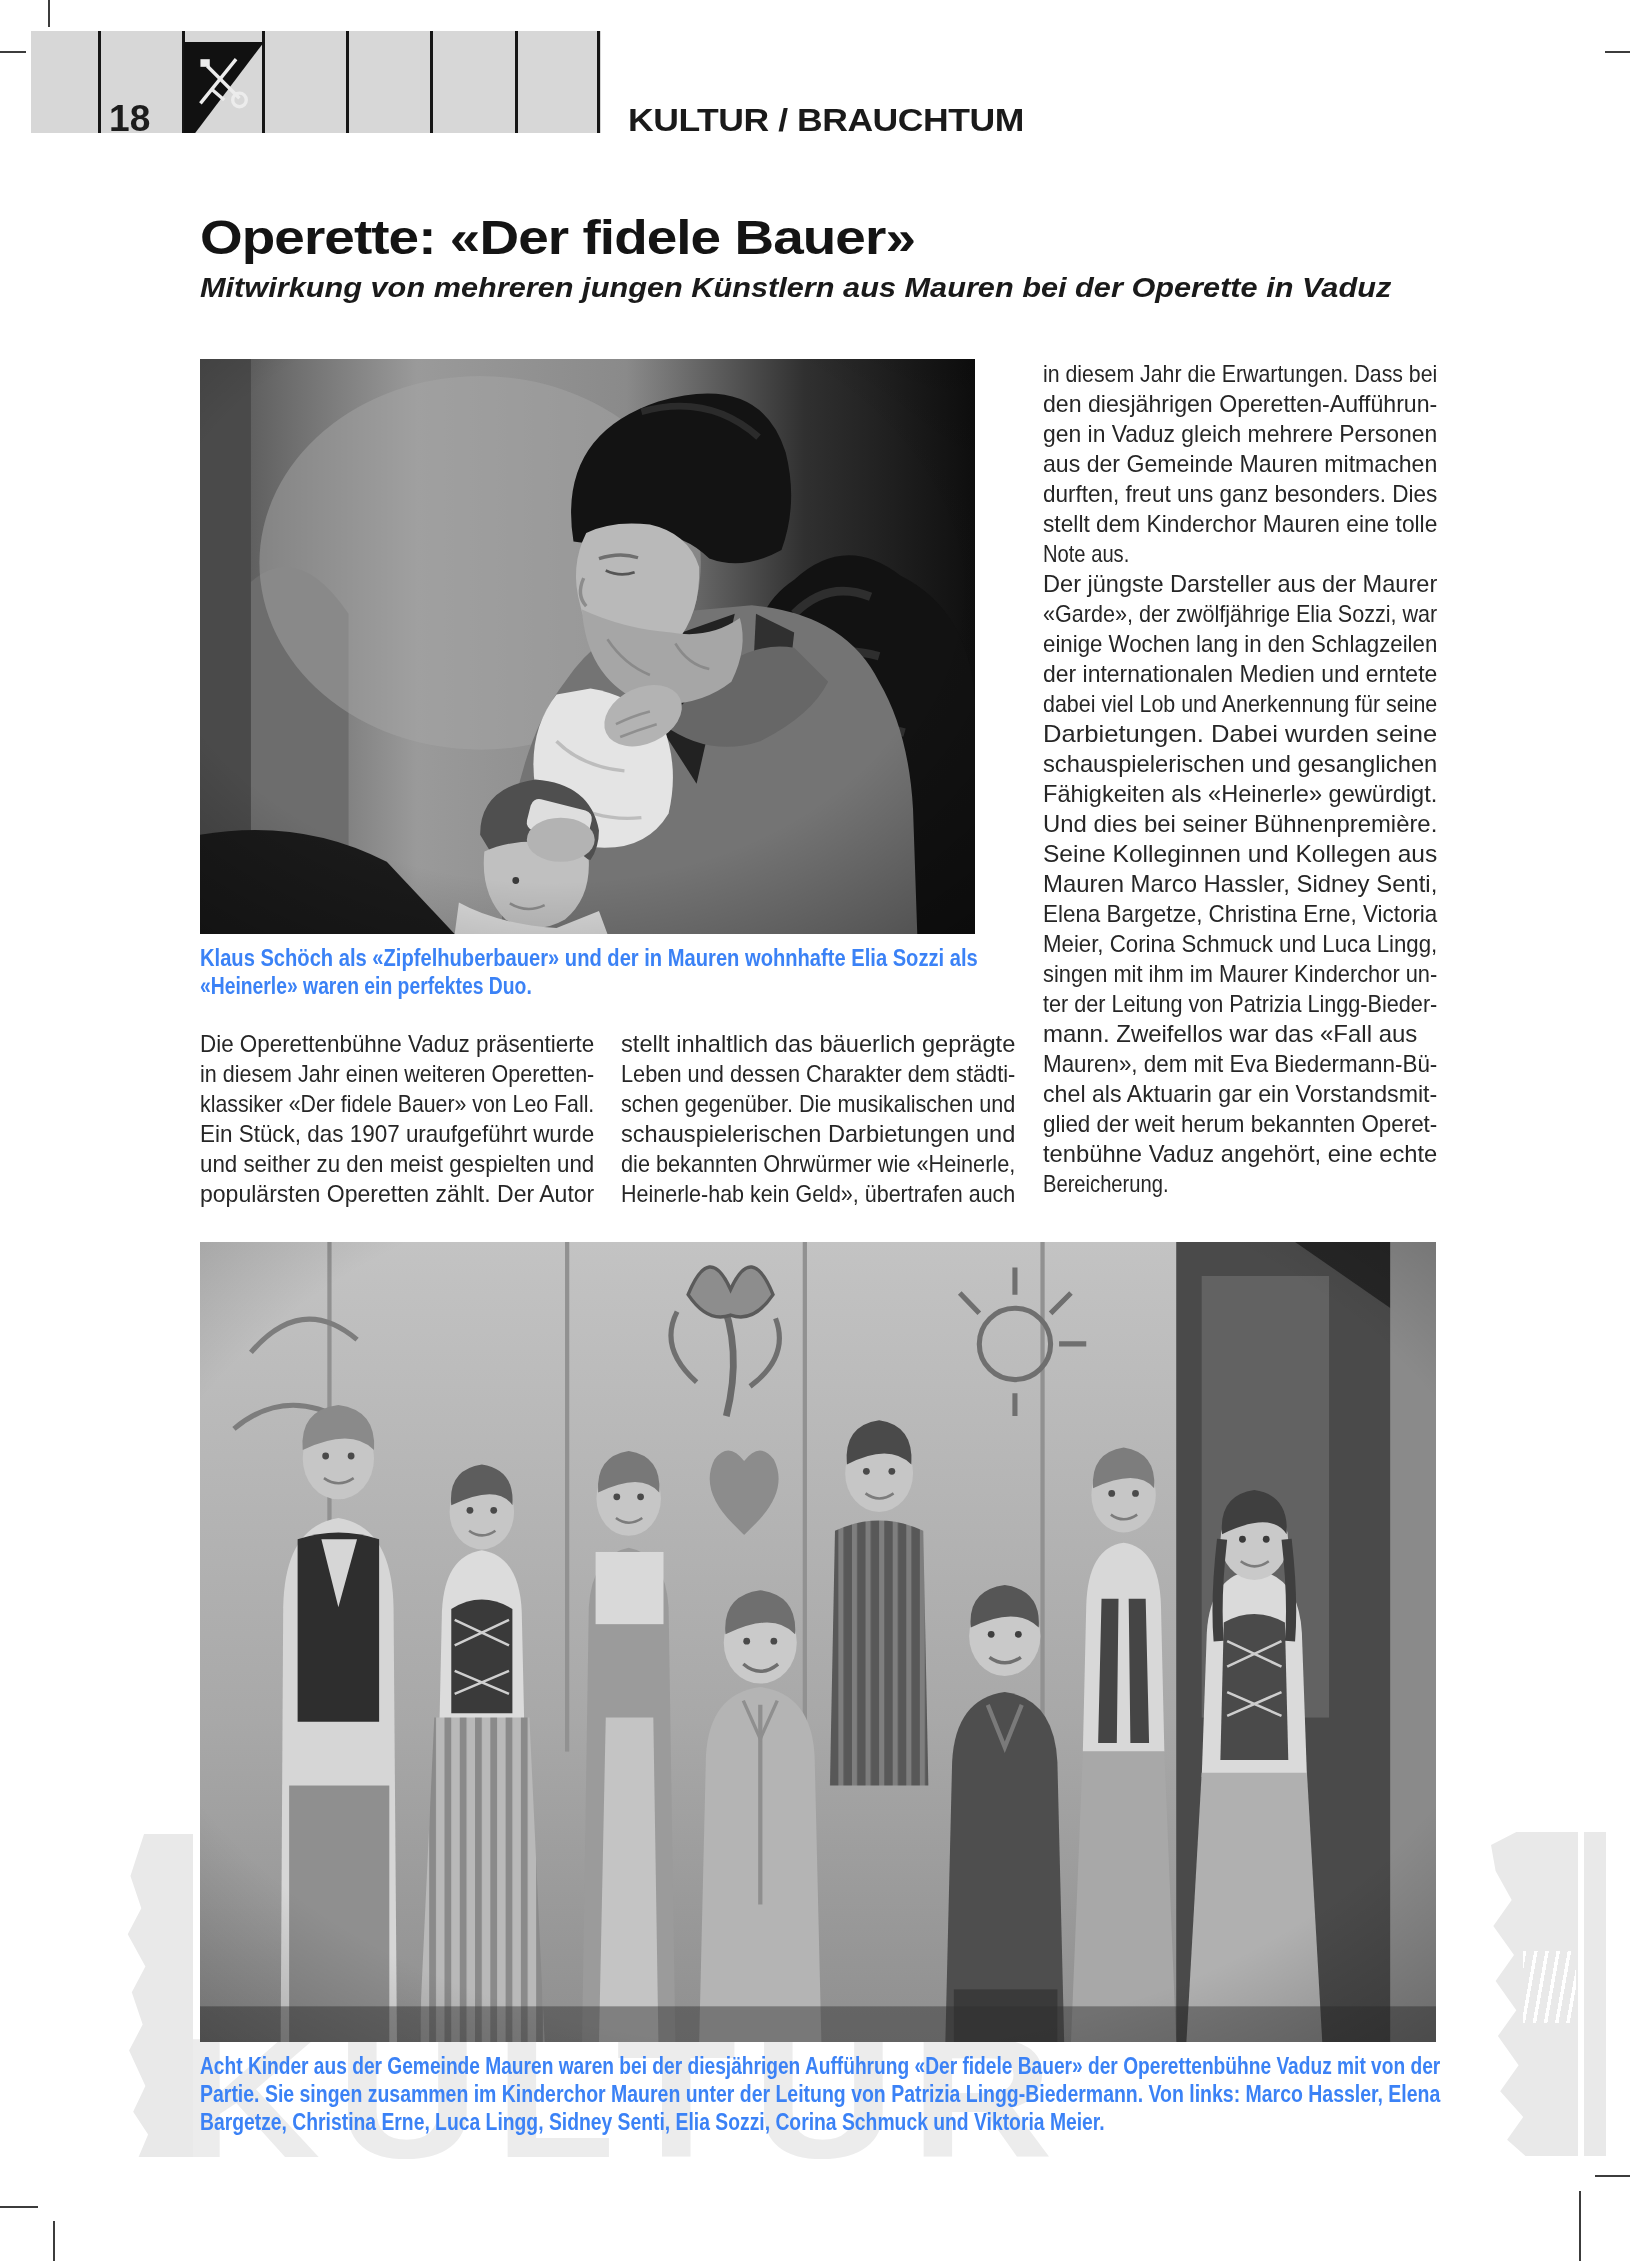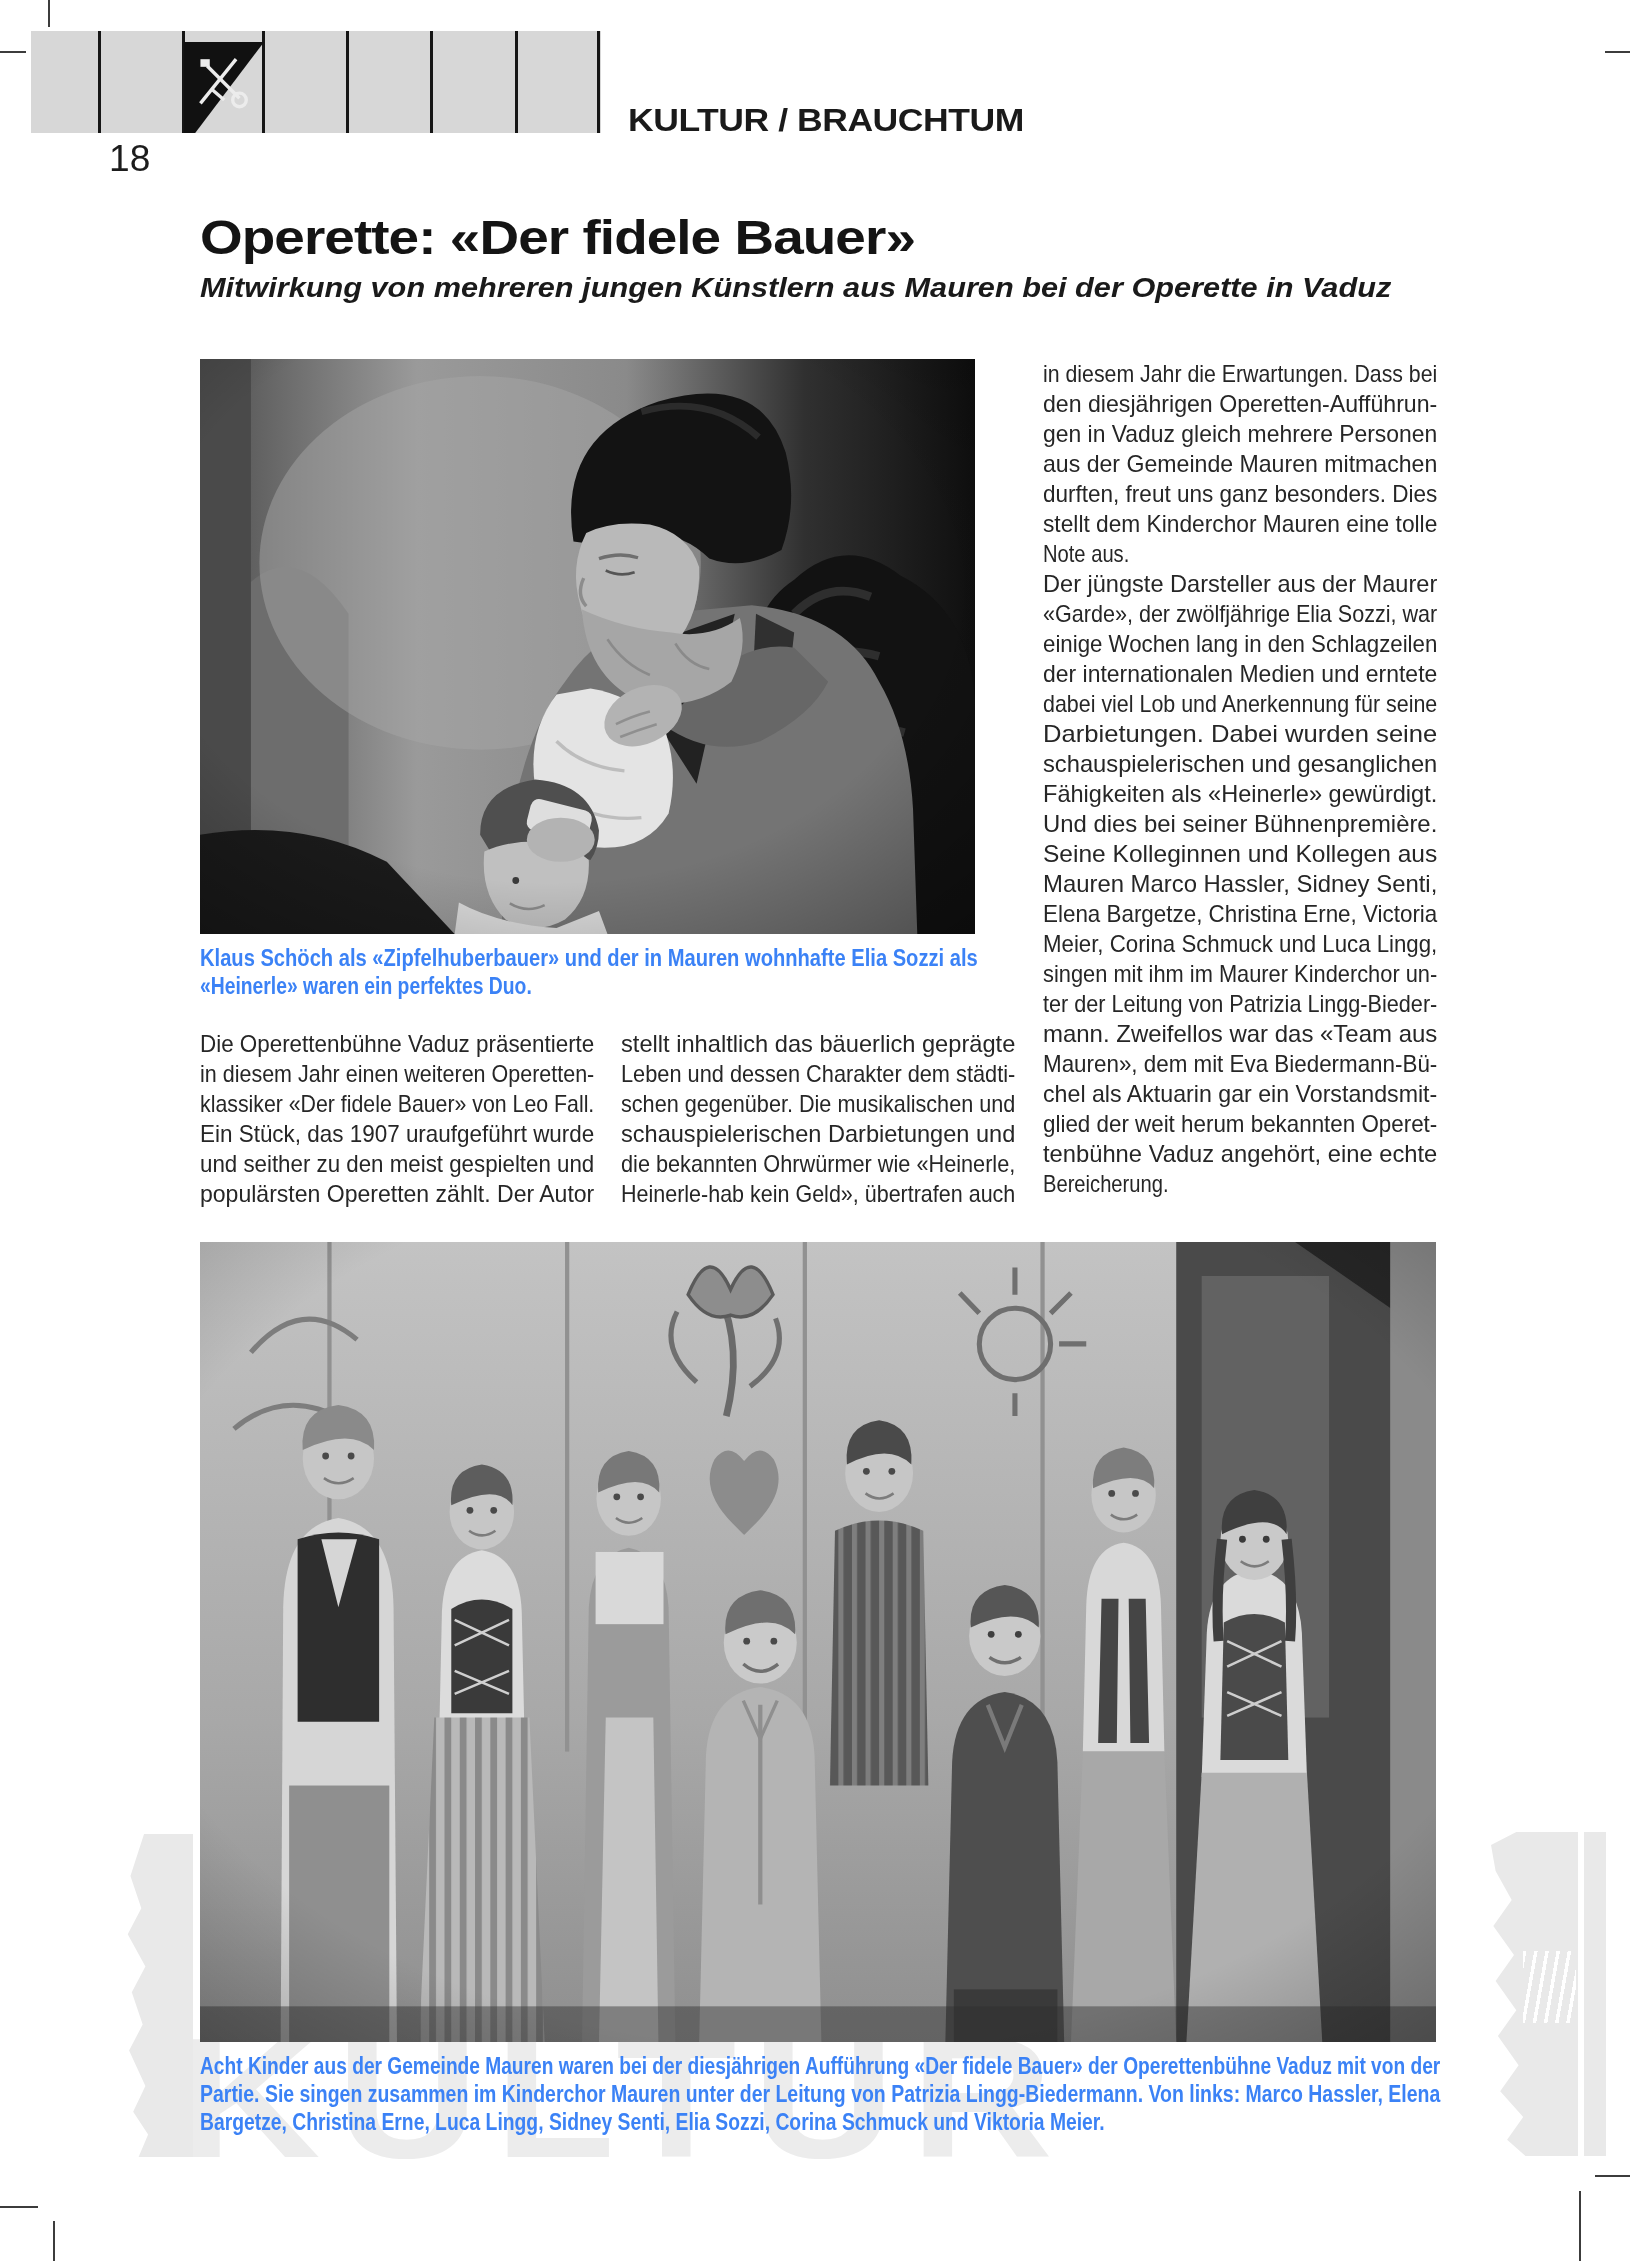--- a/index.html
+++ b/index.html
@@ -4,22 +4,22 @@
 <style>
   html,body{margin:0;padding:0;background:#ffffff;}
   #page{position:relative;width:1630px;height:2261px;background:#ffffff;overflow:hidden;
         font-family:"Liberation Sans", sans-serif;color:#222;}
   .abs{position:absolute;}
   
   .mark{position:absolute;background:#3c3c3c;}
   
   #headerbar{position:absolute;left:31px;top:31px;width:570px;height:102px;background:#d7d7d7;}
   .barline{position:absolute;top:0;width:3.4px;height:102px;background:#161616;}
-  #pagenum{position:absolute;left:109px;top:98px;font-size:37px;font-weight:normal;color:#1c1c1c;
-           white-space:nowrap;transform-origin:0 50%;margin-top:40px;}
+  #pagenum{position:absolute;left:109px;top:98px;font-size:37px;font-weight:bold;color:#1c1c1c;
+           white-space:nowrap;transform-origin:0 50%;}
   #pennant{position:absolute;left:184px;top:42px;width:80px;height:91px;background:#111;
            clip-path:polygon(0 0,100% 0,14% 100%,0 100%);}
   #sectiontitle{position:absolute;left:628px;top:103px;font-size:31px;font-weight:bold;color:#1a1a1a;
                 white-space:nowrap;transform-origin:0 50%;letter-spacing:-0.4px;}
   
   #title{position:absolute;left:200px;top:210px;font-size:48px;font-weight:bold;color:#141414;
          white-space:nowrap;transform-origin:0 50%;letter-spacing:-0.8px;}
   #subtitle{position:absolute;left:200px;top:272px;font-size:28px;font-weight:bold;font-style:italic;
             color:#1a1a1a;white-space:nowrap;transform-origin:0 50%;}
   
@@ -167,21 +167,21 @@
       <div class="ln" style="transform: scaleX(1.06686);">Darbietungen. Dabei wurden seine</div>
       <div class="ln" style="transform: scaleX(0.988317);">schauspielerischen und gesanglichen</div>
       <div class="ln" style="transform: scaleX(0.981857);">Fähigkeiten als «Heinerle» gewürdigt.</div>
       <div class="ln" style="transform: scaleX(0.995065);">Und dies bei seiner Bühnenpremière.</div>
       <div class="ln" style="transform: scaleX(1.0224);">Seine Kolleginnen und Kollegen aus</div>
       <div class="ln" style="transform: scaleX(0.9952);">Mauren Marco Hassler, Sidney Senti,</div>
       <div class="ln" style="transform: scaleX(0.933359);">Elena Bargetze, Christina Erne, Victoria</div>
       <div class="ln" style="transform: scaleX(0.926485);">Meier, Corina Schmuck und Luca Lingg,</div>
       <div class="ln" style="transform: scaleX(0.90954);">singen mit ihm im Maurer Kinderchor un-</div>
       <div class="ln" style="transform: scaleX(0.90105);">ter der Leitung von Patrizia Lingg-Bieder-</div>
-      <div class="ln" style="transform: scaleX(0.998575);">mann. Zweifellos war das «Team aus</div>
+      <div class="ln" style="transform: scaleX(0.998575);">mann. Zweifellos war das «Fall aus</div>
       <div class="ln" style="transform: scaleX(0.932442);">Mauren», dem mit Eva Biedermann-Bü-</div>
       <div class="ln" style="transform: scaleX(0.965911);">chel als Aktuarin gar ein Vorstandsmit-</div>
       <div class="ln" style="transform: scaleX(0.932324);">glied der weit herum bekannten Operet-</div>
       <div class="ln" style="transform: scaleX(0.989314);">tenbühne Vaduz angehört, eine echte</div>
       <div class="ln" style="transform: scaleX(0.84);">Bereicherung.</div>
     </div>
 
   <div id="watermark">KULTUR</div>
   <div class="torn" style="left:125px;top:1834px;width:68px;height:323px;
        clip-path:polygon(28% 0,100% 0,100% 100%,20% 100%,34% 93%,12% 86%,30% 78%,6% 67%,26% 59%,10% 49%,30% 41%,4% 31%,24% 23%,8% 13%);"></div>

